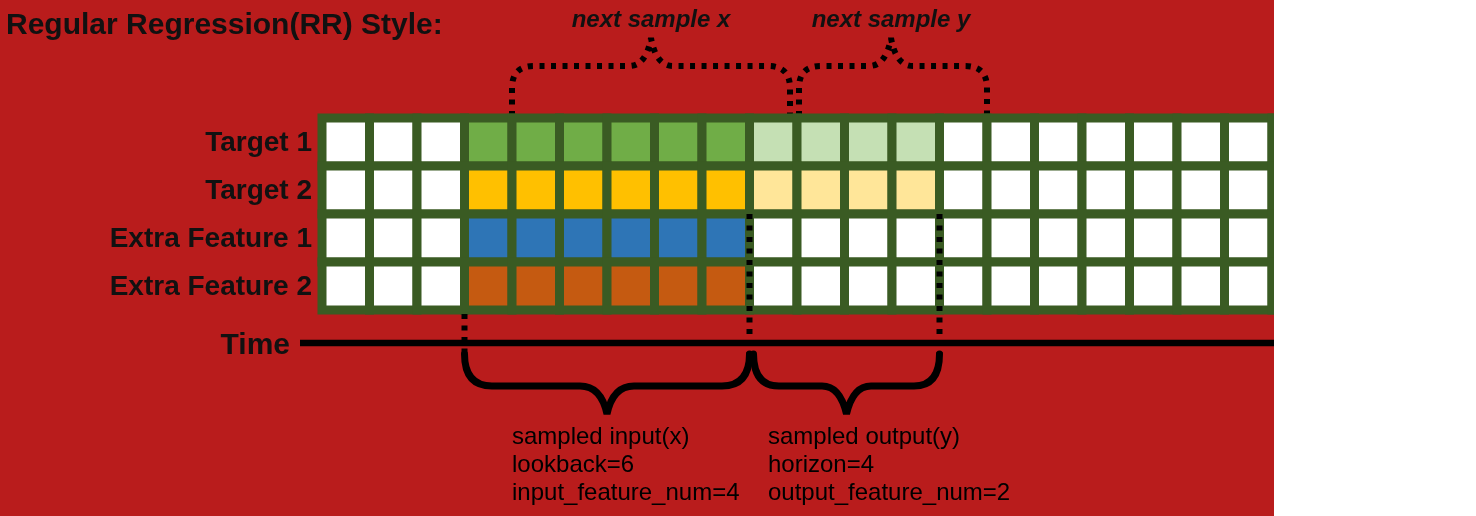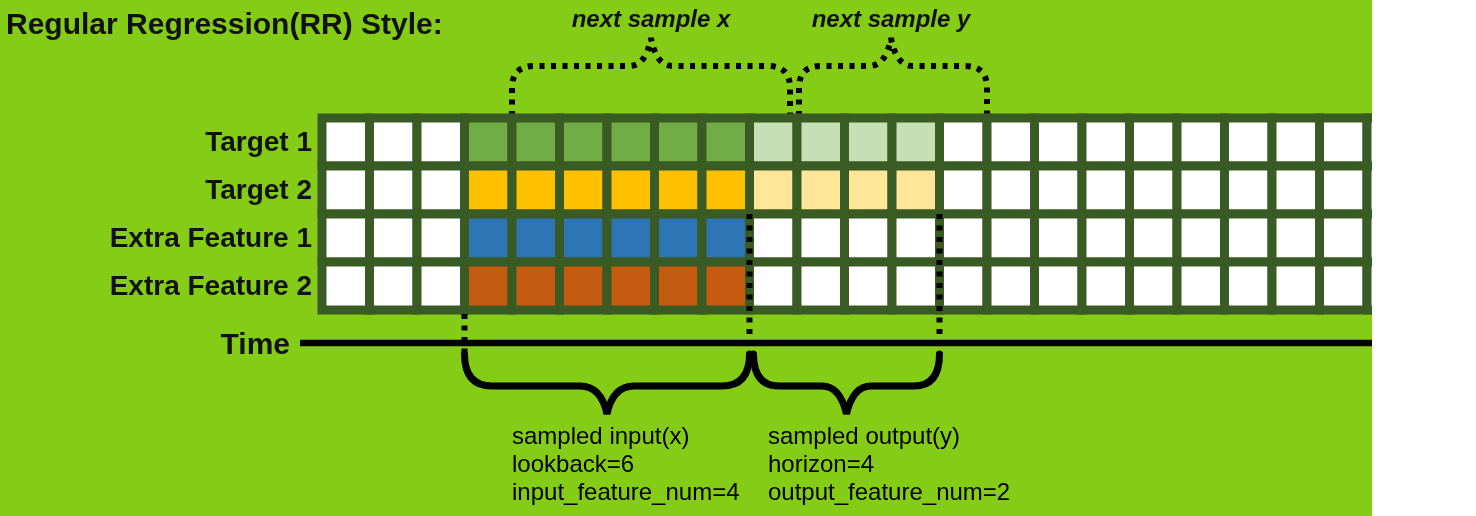--- a/index.html
+++ b/index.html
@@ -1,16 +1,16 @@
 <!DOCTYPE html>
 <html><head>
 <meta charset="utf-8">
 <style>
   html,body{margin:0;padding:0;background:#ffffff;}
-  .stage{position:relative;width:1372px;height:516px;background:#84cc16;overflow:hidden;
+  .stage{position:relative;width:1274px;height:516px;background:#b91c1c;overflow:hidden;
          font-family:"Liberation Sans",sans-serif;}
   svg text{font-family:"Liberation Sans",sans-serif;}
   .title-text{font-size:30px;font-weight:700;fill:#111111;}
   .row-label{font-size:28px;font-weight:700;fill:#111111;}
   .next-label{font-size:24px;font-weight:700;font-style:italic;fill:#111111;}
   .time-label{font-size:30px;font-weight:700;fill:#111111;}
   .anno-text{font-size:24px;font-weight:400;fill:#000000;}
   .dotted-brace{fill:none;stroke:#000000;stroke-width:6;stroke-dasharray:5 6.5;}
   .dotted-line{stroke:#000000;stroke-width:6;stroke-dasharray:5 6.5;}
   .solid-brace{fill:none;stroke:#000000;stroke-width:7;stroke-linecap:round;}

